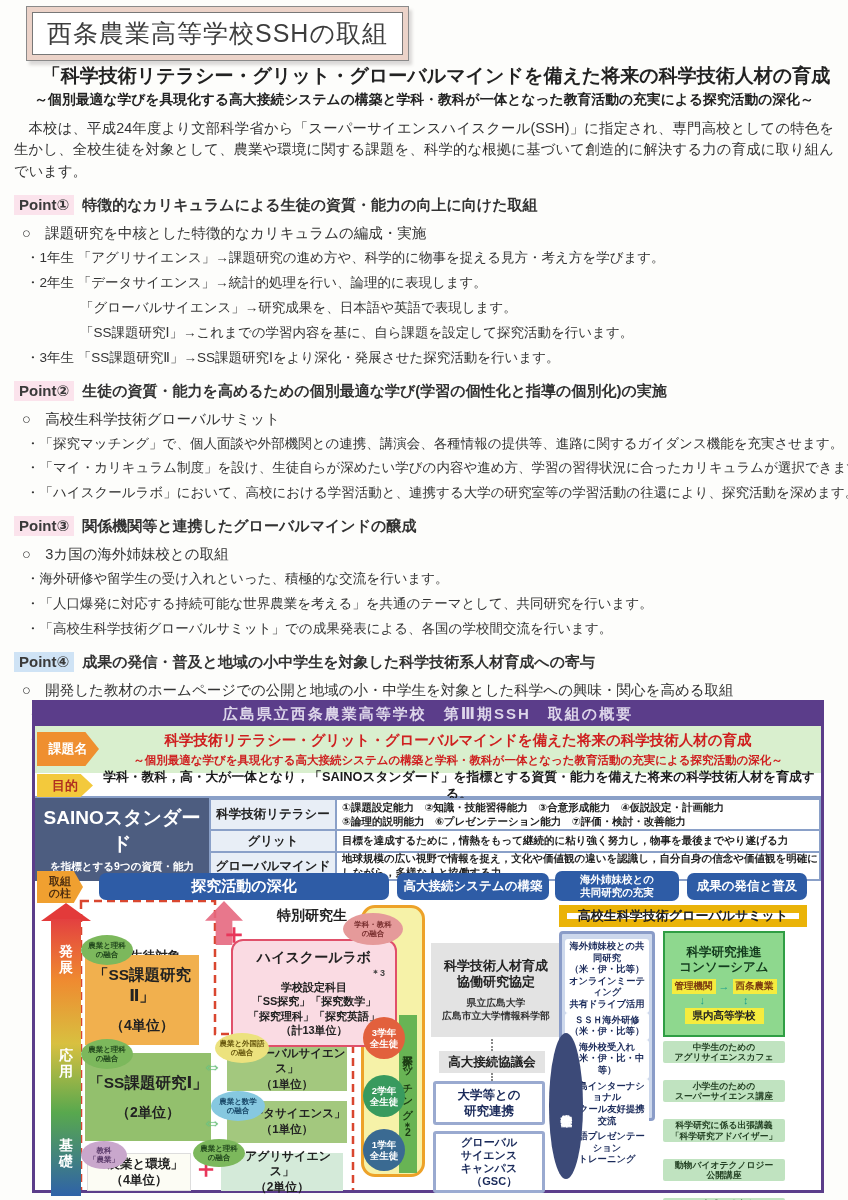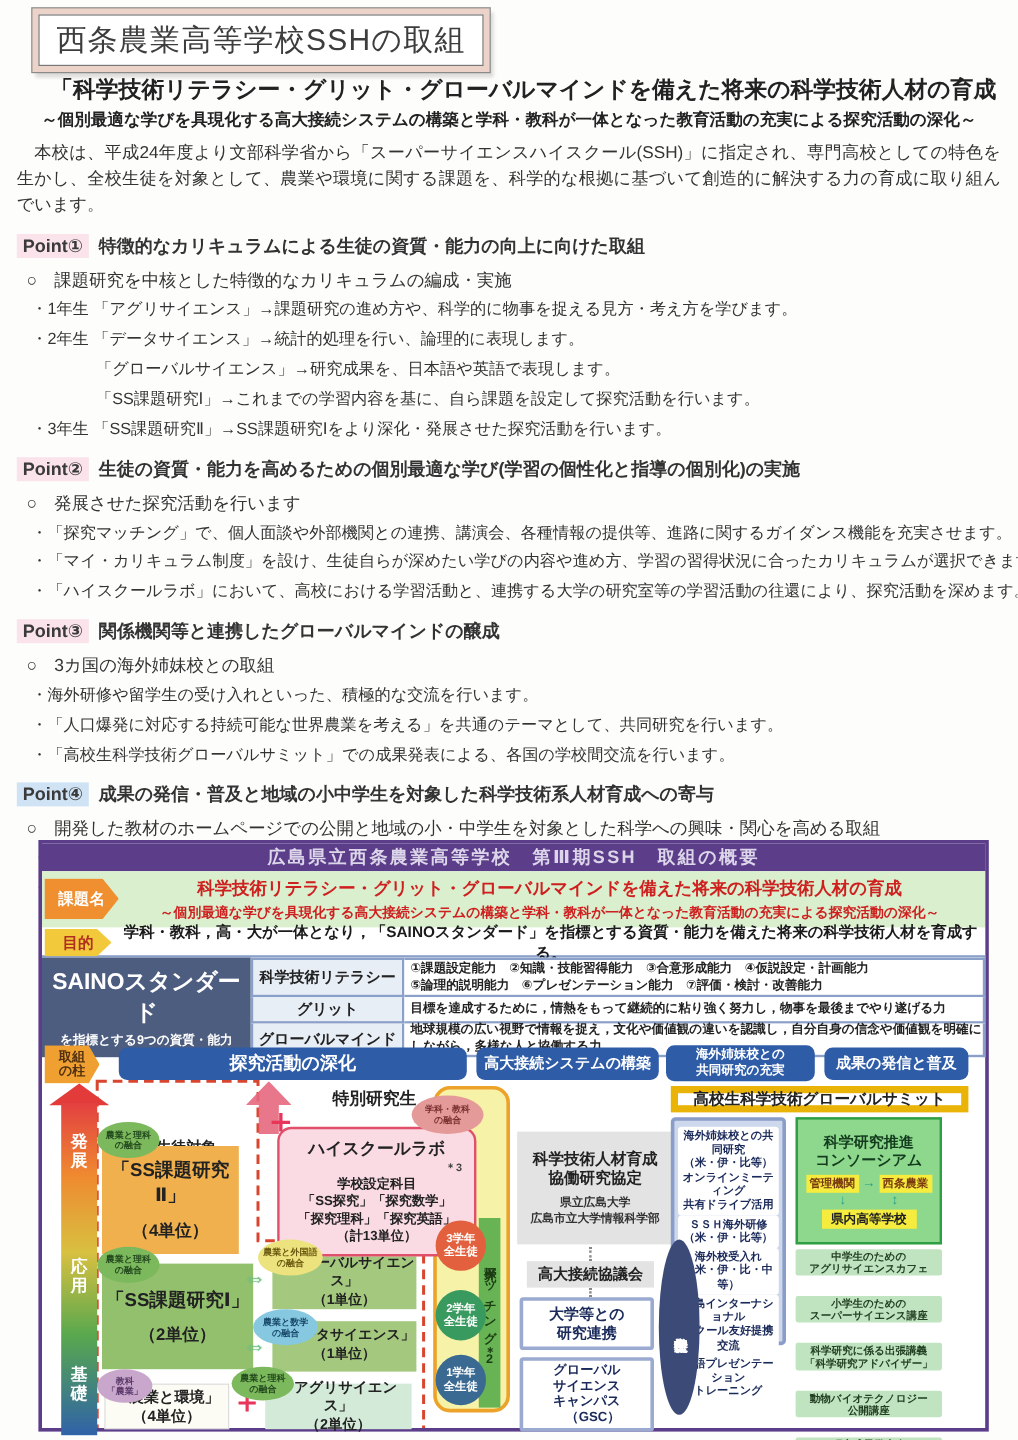--- a/index.html
+++ b/index.html
@@ -71,21 +71,21 @@
   .kyotei{left:396px;top:240px;width:130px;height:94px;background:#e3e3e3;flex-direction:column;color:#222;}
   .kyotei .t{font-size:13px;line-height:1.25;} .kyotei .s{font-size:9.8px;line-height:1.3;margin-top:7px;color:#333;}
   .dot{border-left:2px dotted #888;width:0;}
   .kyogikai{left:404px;top:348px;width:106px;height:22px;background:#e3e3e3;font-size:12.5px;color:#222;}
   .bluebox{background:#fff;border:3px solid #9aaad0;border-radius:3px;color:#1a2a5a;}
   .renkei{left:398px;top:378px;width:112px;height:44px;font-size:12.5px;line-height:1.3;}
   .gsc{left:398px;top:428px;width:112px;height:62px;font-size:11px;line-height:1.2;text-align:right;}
   .zengaku{left:514px;top:330px;width:34px;height:146px;border-radius:50%;background:#3c4a78;color:#fff;font-size:11.5px;
         writing-mode:vertical-rl;text-orientation:upright;display:flex;align-items:center;justify-content:center;z-index:2;}
   
-  .summit{left:524px;top:202px;width:248px;height:22px;background:#fff;border:6px solid #eab308;font-size:13px;color:#222;z-index:2;}
+  .summit{left:524px;top:202px;width:248px;height:22px;background:#fff;border:8px solid #eab308;font-size:13px;color:#222;z-index:2;}
   .oversea{left:524px;top:228px;width:96px;height:190px;background:#cdd8ec;border:3px solid #8a9cc8;border-radius:4px;
         display:flex;flex-direction:column;justify-content:space-between;padding:5px 3px;}
   .ov-item{background:#fff;border-radius:3px;font-size:9.3px;color:#1a2a5a;line-height:1.25;text-align:center;
         display:flex;align-items:center;justify-content:center;padding:2px 1px;}
   .consort{left:628px;top:228px;width:122px;height:106px;background:#8ed88e;border:2.5px solid #2f9e44;flex-direction:column;color:#143c1e;z-index:1;}
   .consort .t{font-size:12.5px;line-height:1.2;}
   .chip{background:#f5ec3e;padding:1px 3px;font-size:9.5px;color:#7a3a10;}
   .c-row{display:flex;align-items:center;gap:3px;margin-top:4px;}
   .c-ar{color:#1d9e8c;font-size:11px;}
   .c-wide{background:#f5ec3e;padding:1px 8px;font-size:10.5px;color:#222;margin-top:2px;}
@@ -110,21 +110,21 @@
   <div class="pt-head"><span class="pt-label">Point①</span><span>特徴的なカリキュラムによる生徒の資質・能力の向上に向けた取組</span></div>
   <div class="pt-lead">○　課題研究を中核とした特徴的なカリキュラムの編成・実施</div>
   <div class="pt-bullet">・1年生 「アグリサイエンス」→課題研究の進め方や、科学的に物事を捉える見方・考え方を学びます。</div>
   <div class="pt-bullet">・2年生 「データサイエンス」→統計的処理を行い、論理的に表現します。</div>
   <div class="pt-bullet">　　　　「グローバルサイエンス」→研究成果を、日本語や英語で表現します。</div>
   <div class="pt-bullet">　　　　「SS課題研究Ⅰ」→これまでの学習内容を基に、自ら課題を設定して探究活動を行います。</div>
   <div class="pt-bullet">・3年生 「SS課題研究Ⅱ」→SS課題研究Ⅰをより深化・発展させた探究活動を行います。</div>
 </section>
 <section class="point p2">
   <div class="pt-head"><span class="pt-label">Point②</span><span>生徒の資質・能力を高めるための個別最適な学び(学習の個性化と指導の個別化)の実施</span></div>
-  <div class="pt-lead">○　発展させた探究活動を行います</div>
+  <div class="pt-lead">○　高校生科学技術グローバルサミット</div>
   <div class="pt-bullet">・「探究マッチング」で、個人面談や外部機関との連携、講演会、各種情報の提供等、進路に関するガイダンス機能を充実させます。</div>
   <div class="pt-bullet">・「マイ・カリキュラム制度」を設け、生徒自らが深めたい学びの内容や進め方、学習の習得状況に合ったカリキュラムが選択できます。</div>
   <div class="pt-bullet">・「ハイスクールラボ」において、高校における学習活動と、連携する大学の研究室等の学習活動の往還により、探究活動を深めます。</div>
 </section>
 <section class="point p3">
   <div class="pt-head"><span class="pt-label">Point③</span><span>関係機関等と連携したグローバルマインドの醸成</span></div>
   <div class="pt-lead">○　3カ国の海外姉妹校との取組</div>
   <div class="pt-bullet">・海外研修や留学生の受け入れといった、積極的な交流を行います。</div>
   <div class="pt-bullet">・「人口爆発に対応する持続可能な世界農業を考える」を共通のテーマとして、共同研究を行います。</div>
   <div class="pt-bullet">・「高校生科学技術グローバルサミット」での成果発表による、各国の学校間交流を行います。</div>

